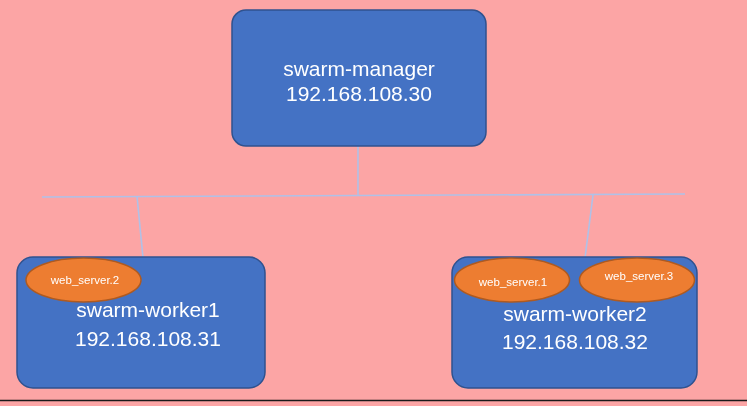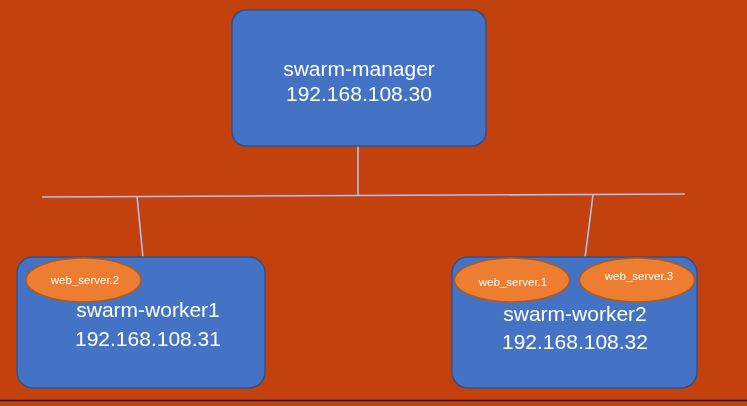--- a/index.html
+++ b/index.html
@@ -8,21 +8,21 @@
     padding: 0;
     background: #ffffff;
   }
   body {
     font-family: "Liberation Sans", sans-serif;
   }
   #canvas {
     position: relative;
     width: 747px;
     height: 406px;
-    background: #c2410c;
+    background: #fca5a5;
     overflow: hidden;
   }
   #diagram-svg {
     position: absolute;
     top: 0;
     left: 0;
     width: 747px;
     height: 406px;
     display: block;
   }

